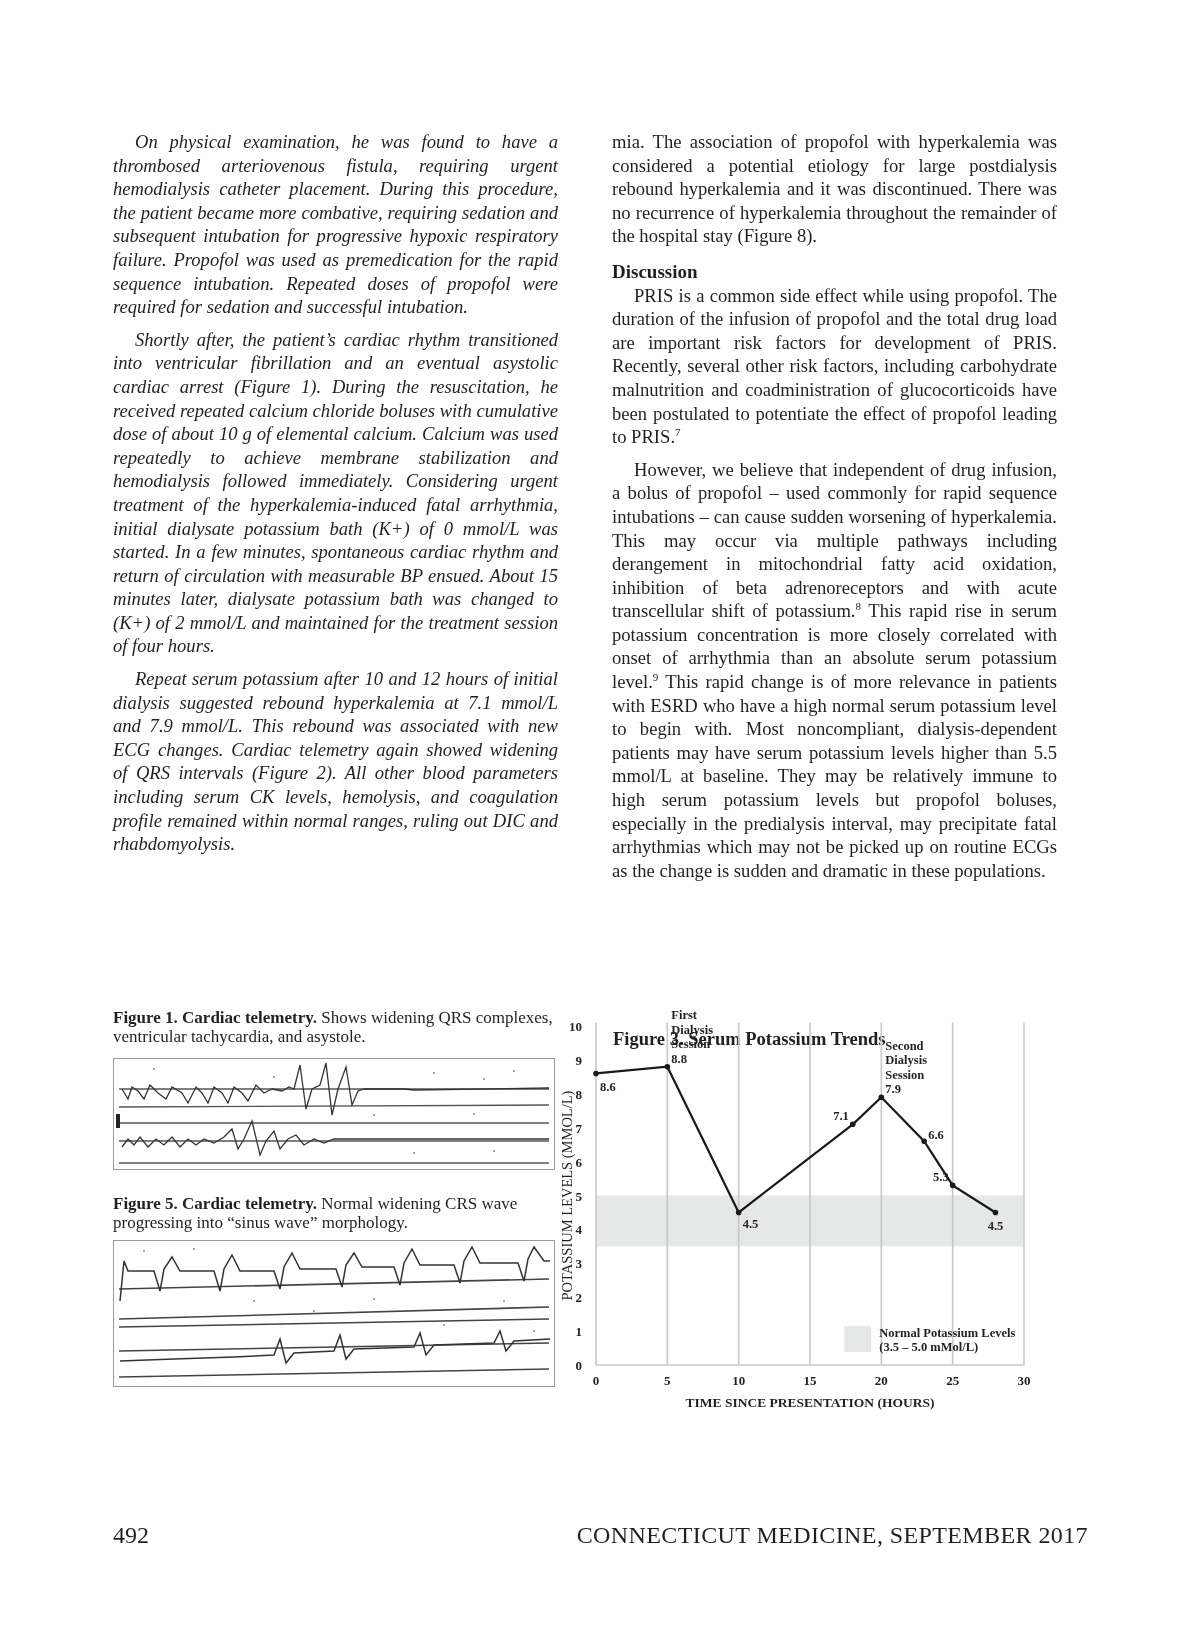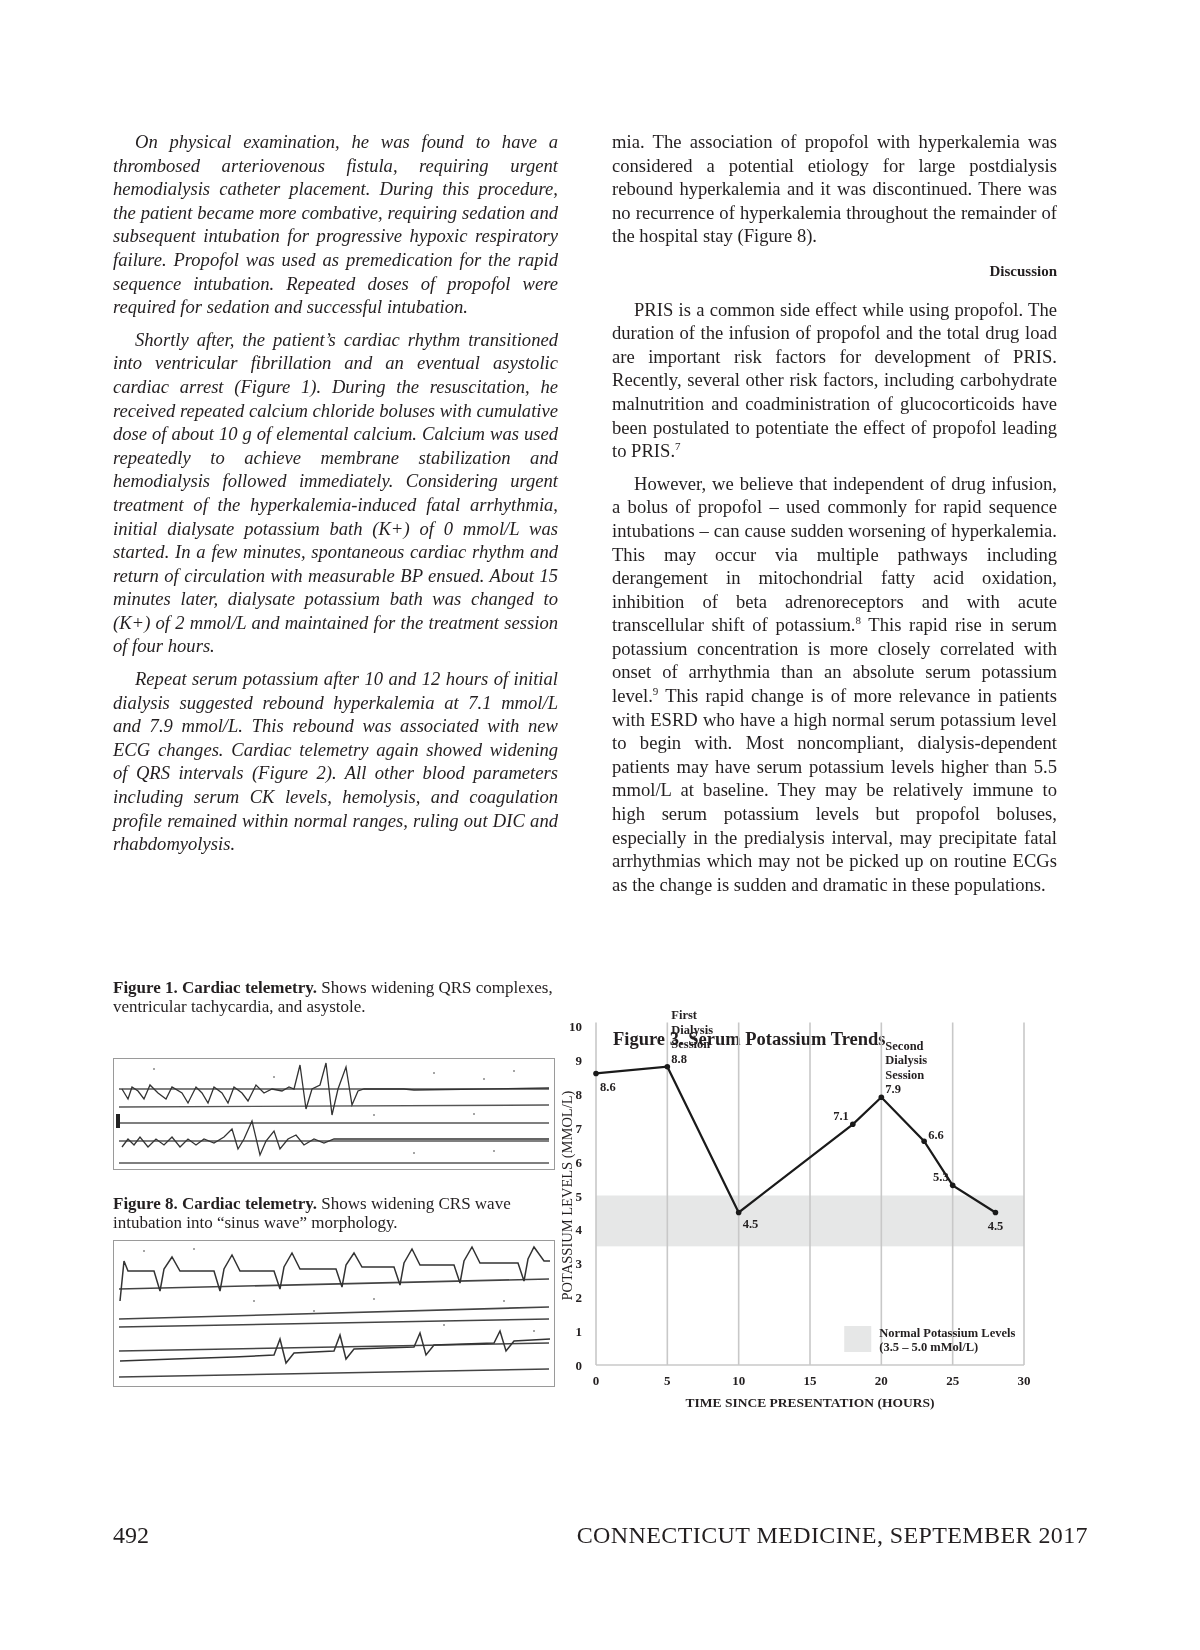--- a/index.html
+++ b/index.html
@@ -4,21 +4,21 @@
 <style>
   html, body { margin: 0; padding: 0; background: #ffffff; }
   body { width: 1200px; height: 1650px; position: relative; overflow: hidden;
          font-family: "Liberation Serif", "DejaVu Serif", serif; color: #231f20; }
   .col { position: absolute; top: 130px; width: 445px; font-size: 18.6px; line-height: 23.6px;
          text-align: justify; hyphens: manual; }
   .col-left { left: 113px; font-style: italic; }
   .col-right { left: 612px; }
   .col p { margin: 0 0 9px 0; text-indent: 22px; }
   .col p.noindent { text-indent: 0; }
-  .heading { text-align: right; font-weight: bold; margin: 12px 0 14px 0; font-size: 15px; }
+  .heading { text-align: left; font-weight: bold; margin: 12px 0 0 0; font-size: 19px; }
   sup { font-size: 11px; line-height: 0; vertical-align: super; }
 
   .fig-caption { position: absolute; font-size: 17px; line-height: 19px; left: 113px; width: 440px; }
   .fig-caption b { font-weight: bold; }
   .ecg { position: absolute; left: 113px; width: 440px; border: 1.5px solid #9a9a9a; background: #fff; }
 
   .chart-title { position: absolute; left: 613px; top: 1029px; font-size: 18.5px; font-weight: bold; }
   #chart { position: absolute; left: 560px; top: 1055px; width: 530px; height: 440px; }
 
   .footer { position: absolute; top: 1522px; font-size: 24px; }
@@ -34,21 +34,21 @@
   <p>Repeat serum potassium after 10 and 12 hours of initial dialysis suggested rebound hyperkalemia at 7.1 mmol/L and 7.9 mmol/L. This rebound was associated with new ECG changes. Cardiac telemetry again showed widening of QRS intervals (Figure 2). All other blood parameters including serum CK levels, hemolysis, and coagulation profile remained within normal ranges, ruling out DIC and rhabdomyolysis.</p>
 </div>
 
 <div class="col col-right">
   <p class="noindent">mia. The association of propofol with hyperkalemia was considered a potential etiology for large postdialysis rebound hyperkalemia and it was discontinued. There was no recurrence of hyperkalemia throughout the remainder of the hospital stay (Figure 8).</p>
   <div class="heading">Discussion</div>
   <p><span>PRIS is a common side effect while using propofol. The duration of the infusion of propofol and the total drug load are important risk factors for development of PRIS. Recently, several other risk factors, including carbohydrate malnutrition and coadministration of glucocorticoids have been postulated to potentiate the effect of propofol leading to PRIS.</span><sup>7</sup></p>
   <p><span>However, we believe that independent of drug infusion, a bolus of propofol – used commonly for rapid sequence intubations – can cause sudden worsening of hyperkalemia. This may occur via multiple pathways including derangement in mitochondrial fatty acid oxidation, inhibition of beta adrenoreceptors and with acute transcellular shift of potassium.</span><sup>8</sup><span> This rapid rise in serum potassium concentration is more closely correlated with onset of arrhythmia than an absolute serum potassium level.</span><sup>9</sup><span> This rapid change is of more relevance in patients with ESRD who have a high normal serum potassium level to begin with. Most noncompliant, dialysis-dependent patients may have serum potassium levels higher than 5.5 mmol/L at baseline. They may be relatively immune to high serum potassium levels but propofol boluses, especially in the predialysis interval, may precipitate fatal arrhythmias which may not be picked up on routine ECGs as the change is sudden and dramatic in these populations.</span></p>
 </div>
 
-<div class="fig-caption" style="top:978px;">
+<div class="fig-caption" style="top:1008px;">
   <b>Figure 1. Cardiac telemetry.</b><span> Shows widening QRS complexes, ventricular tachycardia, and asystole.</span>
 </div>
 <div class="ecg" style="top:1058px; height:110px;">
   <svg width="440" height="110" viewBox="0 0 440 110">
     <g stroke="#555" stroke-width="1.4" fill="none">
       <line x1="5" y1="30" x2="435" y2="30"></line>
       <line x1="5" y1="48" x2="435" y2="46"></line>
       <line x1="5" y1="64" x2="435" y2="64"></line>
       <line x1="5" y1="82" x2="435" y2="82"></line>
       <line x1="5" y1="104" x2="435" y2="104"></line>
@@ -64,21 +64,21 @@
         <circle cx="400" cy="12" r="1"></circle>
         <circle cx="360" cy="55" r="1"></circle>
         <circle cx="260" cy="56" r="1"></circle>
         <circle cx="300" cy="94" r="1"></circle>
         <circle cx="380" cy="92" r="1"></circle>
     </g>
   </svg>
 </div>
 
 <div class="fig-caption" style="top:1194px;">
-  <b>Figure 8. Cardiac telemetry.</b><span> Shows widening CRS wave intubation into “sinus wave” morphology.</span>
+  <b>Figure 5. Cardiac telemetry.</b><span> Normal widening CRS wave progressing into “sinus wave” morphology.</span>
 </div>
 <div class="ecg" style="top:1240px; height:145px;">
   <svg width="440" height="145" viewBox="0 0 440 145">
     <g stroke="#444" stroke-width="1.6" fill="none">
       <line x1="5" y1="48" x2="435" y2="38"></line>
       <line x1="5" y1="78" x2="435" y2="66"></line>
       <line x1="5" y1="86" x2="435" y2="78"></line>
       <line x1="5" y1="110" x2="435" y2="102"></line>
       <line x1="5" y1="136" x2="435" y2="128"></line>
     </g>

